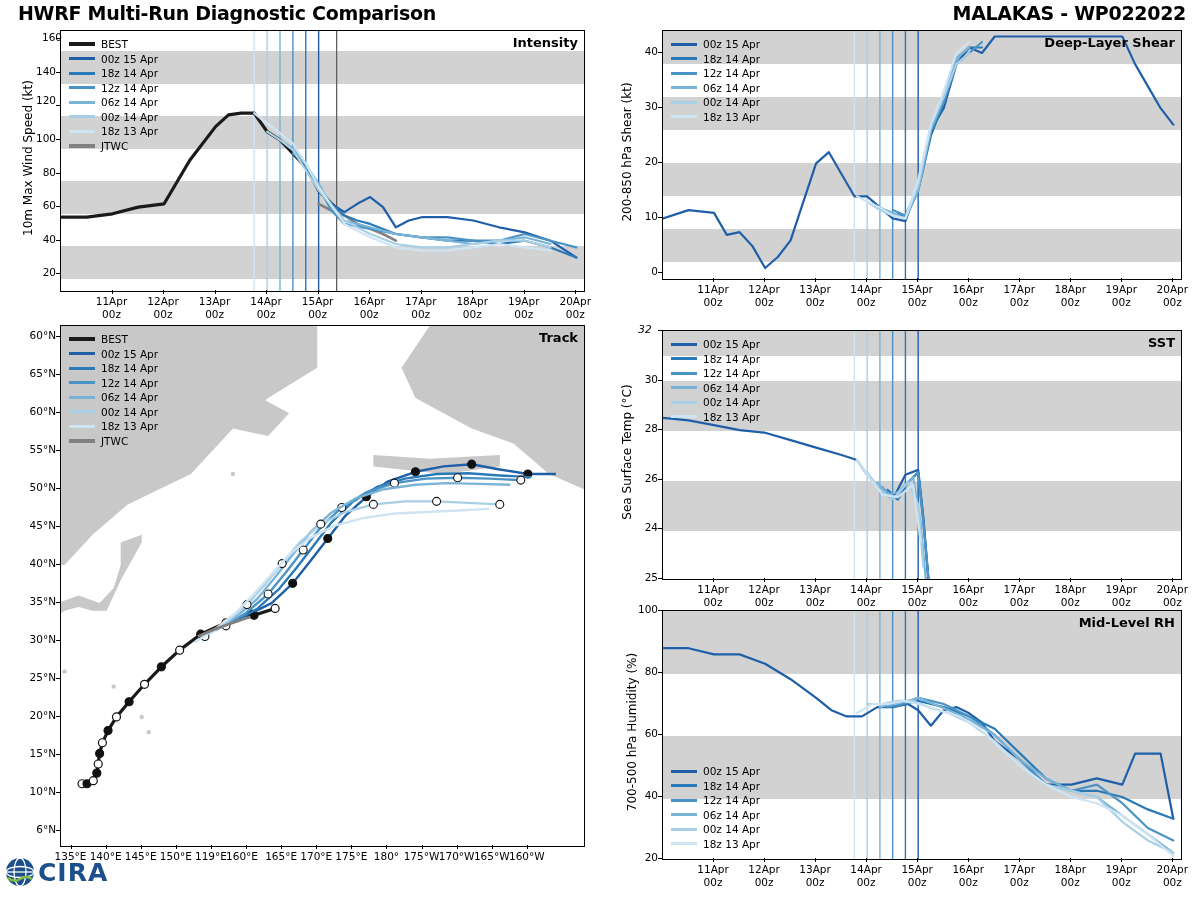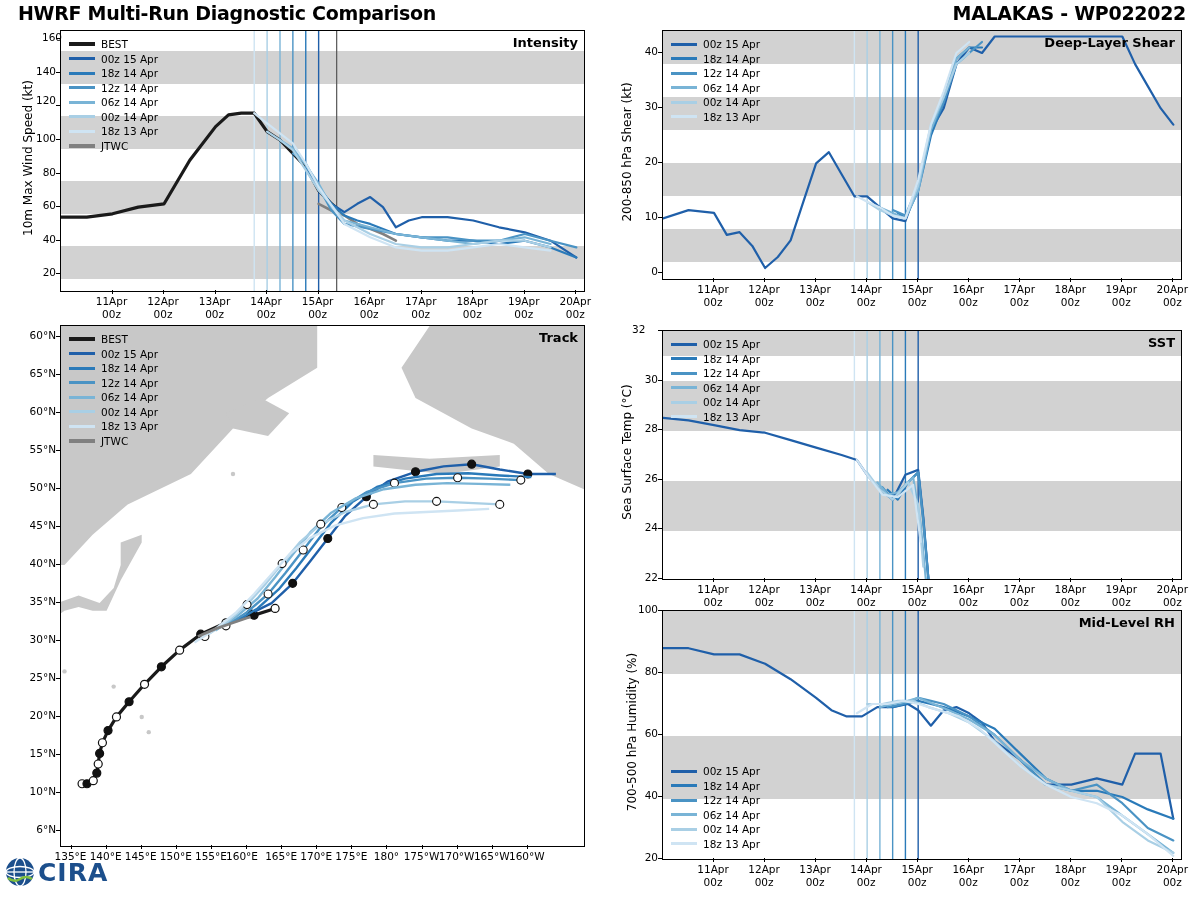--- a/index.html
+++ b/index.html
@@ -273,21 +273,21 @@
     </div>
   <div id="xticks-trk">
       <div class="xticklab" style="left: 48.5302px; width: 44px; top: 525px;">135°E</div>
       <div class="tickmark" style="left: 70.5302px; top: 520px; width: 1px; height: 4px;"></div>
       <div class="xticklab" style="left: 83.6309px; width: 44px; top: 525px;">140°E</div>
       <div class="tickmark" style="left: 105.631px; top: 520px; width: 1px; height: 4px;"></div>
       <div class="xticklab" style="left: 118.732px; width: 44px; top: 525px;">145°E</div>
       <div class="tickmark" style="left: 140.732px; top: 520px; width: 1px; height: 4px;"></div>
       <div class="xticklab" style="left: 153.832px; width: 44px; top: 525px;">150°E</div>
       <div class="tickmark" style="left: 175.832px; top: 520px; width: 1px; height: 4px;"></div>
-      <div class="xticklab" style="left: 188.933px; width: 44px; top: 525px;">155°E</div>
+      <div class="xticklab" style="left: 188.933px; width: 44px; top: 525px;">119°E</div>
       <div class="tickmark" style="left: 210.933px; top: 520px; width: 1px; height: 4px;"></div>
       <div class="xticklab" style="left: 224.034px; width: 36px; top: 525px;">160°E</div>
       <div class="tickmark" style="left: 246.034px; top: 520px; width: 1px; height: 4px;"></div>
       <div class="xticklab" style="left: 259.134px; width: 44px; top: 525px;">165°E</div>
       <div class="tickmark" style="left: 281.134px; top: 520px; width: 1px; height: 4px;"></div>
       <div class="xticklab" style="left: 294.235px; width: 44px; top: 525px;">170°E</div>
       <div class="tickmark" style="left: 316.235px; top: 520px; width: 1px; height: 4px;"></div>
       <div class="xticklab" style="left: 329.336px; width: 44px; top: 525px;">175°E</div>
       <div class="tickmark" style="left: 351.336px; top: 520px; width: 1px; height: 4px;"></div>
       <div class="xticklab" style="left: 364.436px; width: 44px; top: 525px;">180°</div>
@@ -439,31 +439,31 @@
           <div class="swatch" style="background: rgb(169, 207, 229);"></div>
           <div class="lbl">00z 14 Apr</div>
         </div>
         <div class="row">
           <div class="swatch" style="background: rgb(207, 228, 243);"></div>
           <div class="lbl">18z 13 Apr</div>
         </div>
       </div>
   </div>
   <div id="yticks-sst">
-      <div class="tickl" style="left: 32px; top: 251px; width: 26px; text-align: right;">22</div>
+      <div class="tickl" style="left: 32px; top: 251px; width: 26px; text-align: right;">25</div>
       <div class="tickmark" style="left: 58px; top: 258px; width: 4px; height: 1px;"></div>
       <div class="tickl" style="left: 32px; top: 201.4px; width: 26px; text-align: right;">24</div>
       <div class="tickmark" style="left: 58px; top: 208.4px; width: 4px; height: 1px;"></div>
       <div class="tickl" style="left: 32px; top: 151.8px; width: 26px; text-align: right;">26</div>
       <div class="tickmark" style="left: 58px; top: 158.8px; width: 4px; height: 1px;"></div>
       <div class="tickl" style="left: 32px; top: 102.2px; width: 26px; text-align: right;">28</div>
       <div class="tickmark" style="left: 58px; top: 109.2px; width: 4px; height: 1px;"></div>
       <div class="tickl" style="left: 32px; top: 52.6px; width: 26px; text-align: right;">30</div>
       <div class="tickmark" style="left: 58px; top: 59.6px; width: 4px; height: 1px;"></div>
-      <div class="tickl" style="left: 32px; top: 3px; width: 26px; text-align: left;">32</div>
+      <div class="tickl" style="left: 32px; top: 3px; width: 26px; text-align: center; font-style: italic;">32</div>
       <div class="tickmark" style="left: 58px; top: 10px; width: 4px; height: 1px;"></div>
     </div>
   <div id="xticks-sst">
       <div class="xticklab" style="left: 87.0345px; width: 52px; top: 263px;">11Apr</div>
       <div class="xticklab" style="left: 87.0345px; width: 52px; top: 276px;">00z</div>
       <div class="tickmark" style="left: 113.034px; top: 258px; width: 1px; height: 4px;"></div>
       <div class="xticklab" style="left: 138.069px; width: 52px; top: 263px;">12Apr</div>
       <div class="xticklab" style="left: 138.069px; width: 52px; top: 276px;">00z</div>
       <div class="tickmark" style="left: 164.069px; top: 258px; width: 1px; height: 4px;"></div>
       <div class="xticklab" style="left: 189.103px; width: 52px; top: 263px;">13Apr</div>

